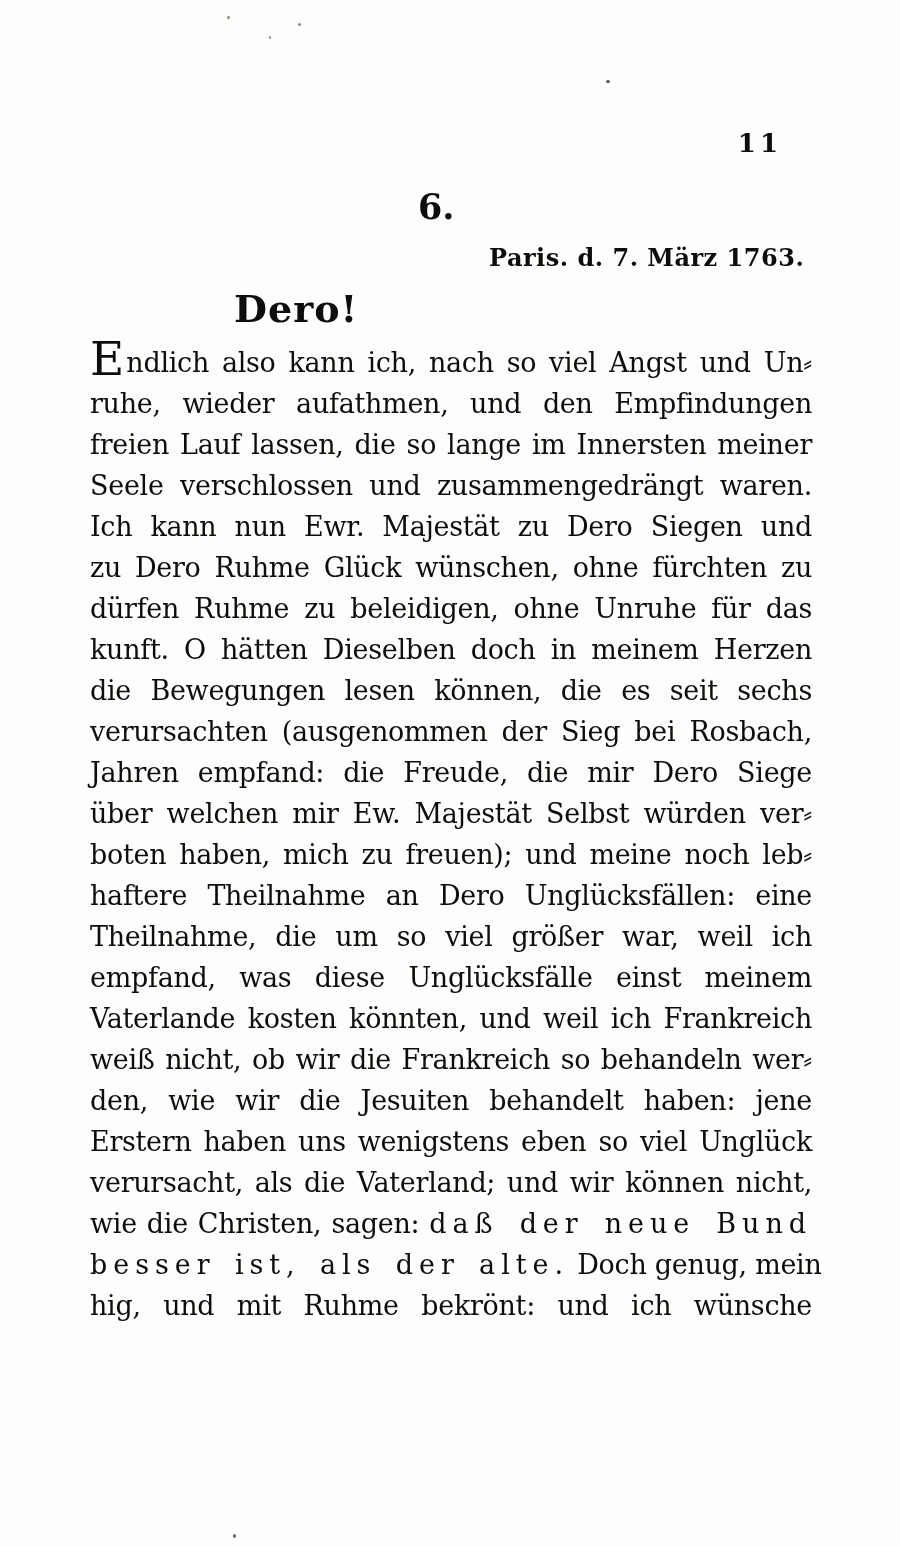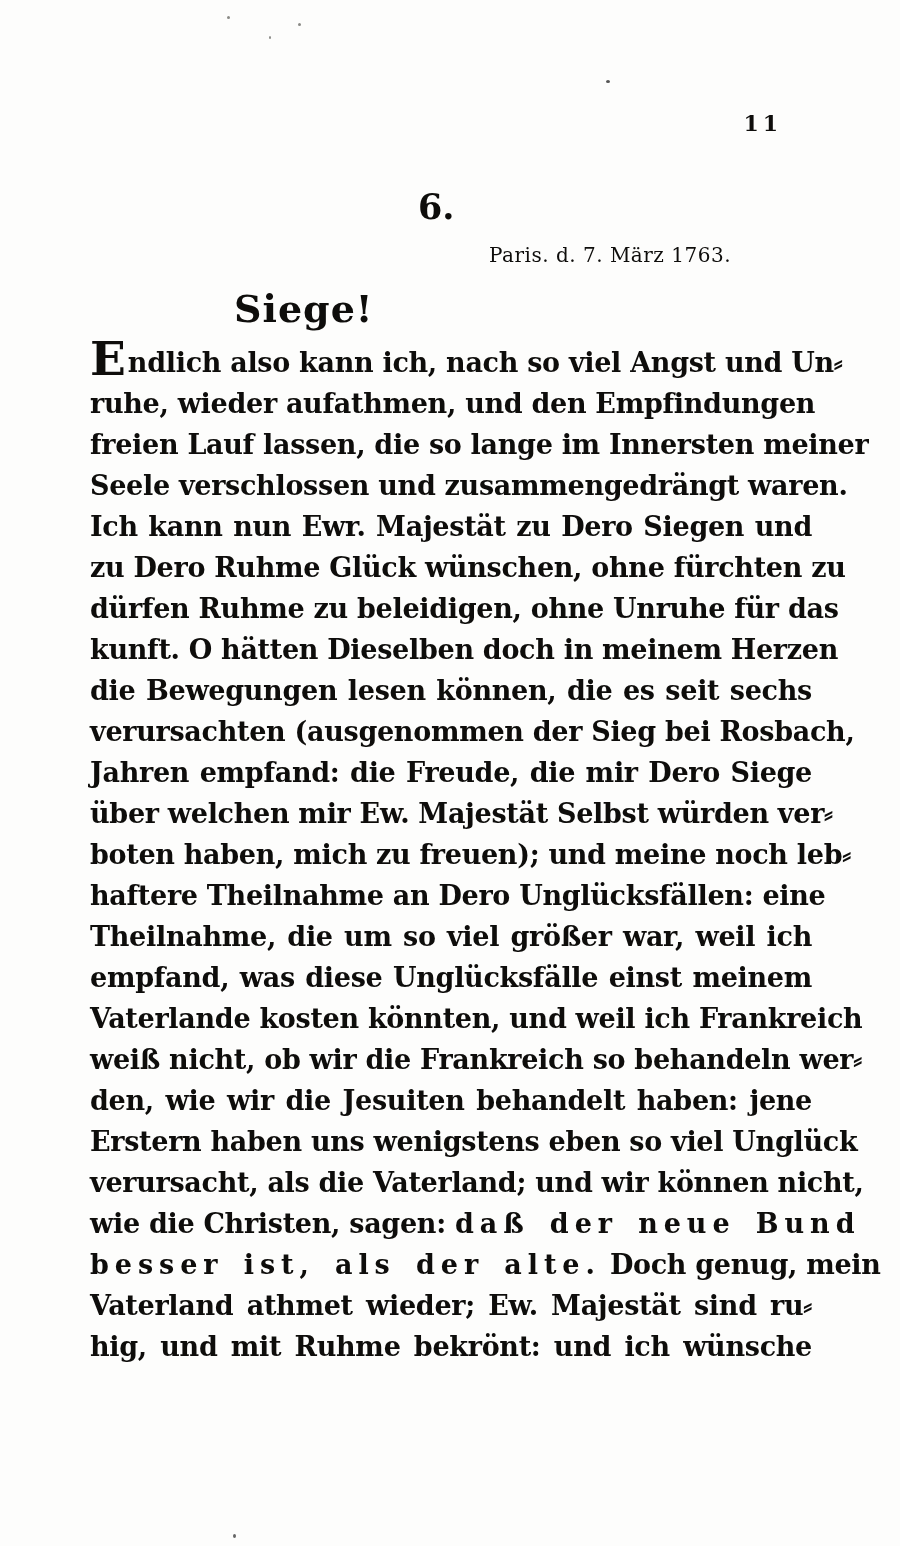--- a/index.html
+++ b/index.html
@@ -9,41 +9,41 @@
     font-family: "DejaVu Serif", "DejaVu Sans", serif;
   }
   .page {
     position: relative;
     width: 900px; height: 1546px;
     background: #fdfdfc;
     color: #0e0d0b;
     overflow: hidden;
   }
   .page-number {
-    position: absolute; top: 110px; right: 118px;
-    font-size: 22px; font-weight: 700; letter-spacing: 4px; margin-left: 42px;
+    position: absolute; top: 128px; right: 118px;
+    font-size: 26px; font-weight: 700; letter-spacing: 4px; margin-left: 42px;
   }
   .section-number {
     position: absolute; left: 418px; top: 186px;
     font-size: 35px; font-weight: 700;
   }
   .dateline {
     position: absolute; left: 489px; top: 243px;
-    font-size: 20px; font-weight: 400; letter-spacing: 0.5px;
+    font-size: 24px; font-weight: 700; letter-spacing: 0.5px;
   }
   .salutation {
     position: absolute; left: 234px; top: 286px;
     font-size: 38px; font-weight: 700; letter-spacing: 1px;
   }
   .body-text {
     position: absolute; left: 90px; top: 342px; width: 722px;
   }
   .line {
     height: 41px; line-height: 41px;
-    font-size: 27px; font-weight: 700;
+    font-size: 27px; font-weight: 400;
     letter-spacing: -0.3px;
     text-align: justify; text-align-last: justify;
     white-space: nowrap;
   }
   .initial {
     font-size: 47px; line-height: 0; vertical-align: -3px;
     letter-spacing: 0;
     padding-right: 2px;
   }
   .sperr {
@@ -66,21 +66,21 @@
 
   <div class="speck s1"></div>
   <div class="speck s2"></div>
   <div class="speck s3"></div>
   <div class="speck s4"></div>
   <div class="speck s5"></div>
 
   <div class="page-number">11</div>
   <div class="section-number">6.</div>
   <div class="dateline">Paris. d. 7. März 1763.</div>
-  <div class="salutation">Siege!</div>
+  <div class="salutation">Dero!</div>
 
   <div class="body-text">
     <div class="line"><span class="initial">E</span><span>ndlich also kann ich, nach so viel Angst und Un⸗</span></div>
     <div class="line"><span>ruhe, wieder aufathmen, und den Empfindungen</span></div>
     <div class="line"><span>freien Lauf lassen, die so lange im Innersten meiner</span></div>
     <div class="line"><span>Seele verschlossen und zusammengedrängt waren.</span></div>
     <div class="line"><span>Ich kann nun Ewr. Majestät zu Dero Siegen und</span></div>
     <div class="line"><span>zu Dero Ruhme Glück wünschen, ohne fürchten zu</span></div>
     <div class="line"><span>dürfen Ruhme zu beleidigen, ohne Unruhe für das</span></div>
     <div class="line"><span>kunft. O hätten Dieselben doch in meinem Herzen</span></div>
@@ -92,17 +92,16 @@
     <div class="line"><span>haftere Theilnahme an Dero Unglücksfällen: eine</span></div>
     <div class="line"><span>Theilnahme, die um so viel größer war, weil ich</span></div>
     <div class="line"><span>empfand, was diese Unglücksfälle einst meinem</span></div>
     <div class="line"><span>Vaterlande kosten könnten, und weil ich Frankreich</span></div>
     <div class="line"><span>weiß nicht, ob wir die Frankreich so behandeln wer⸗</span></div>
     <div class="line"><span>den, wie wir die Jesuiten behandelt haben: jene</span></div>
     <div class="line"><span>Erstern haben uns wenigstens eben so viel Unglück</span></div>
     <div class="line"><span>verursacht, als die Vaterland; und wir können nicht,</span></div>
     <div class="line"><span>wie die Christen, sagen: </span><span class="sperr">daß der neue Bund</span></div>
     <div class="line"><span class="sperr">besser ist, als der alte.</span><span> Doch genug, mein</span></div>
-    <div class="line"><span>Vaterland athmet wieder; Ew. Majestät sind ru⸗</span></div>
     <div class="line"><span>hig, und mit Ruhme bekrönt: und ich wünsche</span></div>
   </div>
 
 </div>
 
 </body></html>

